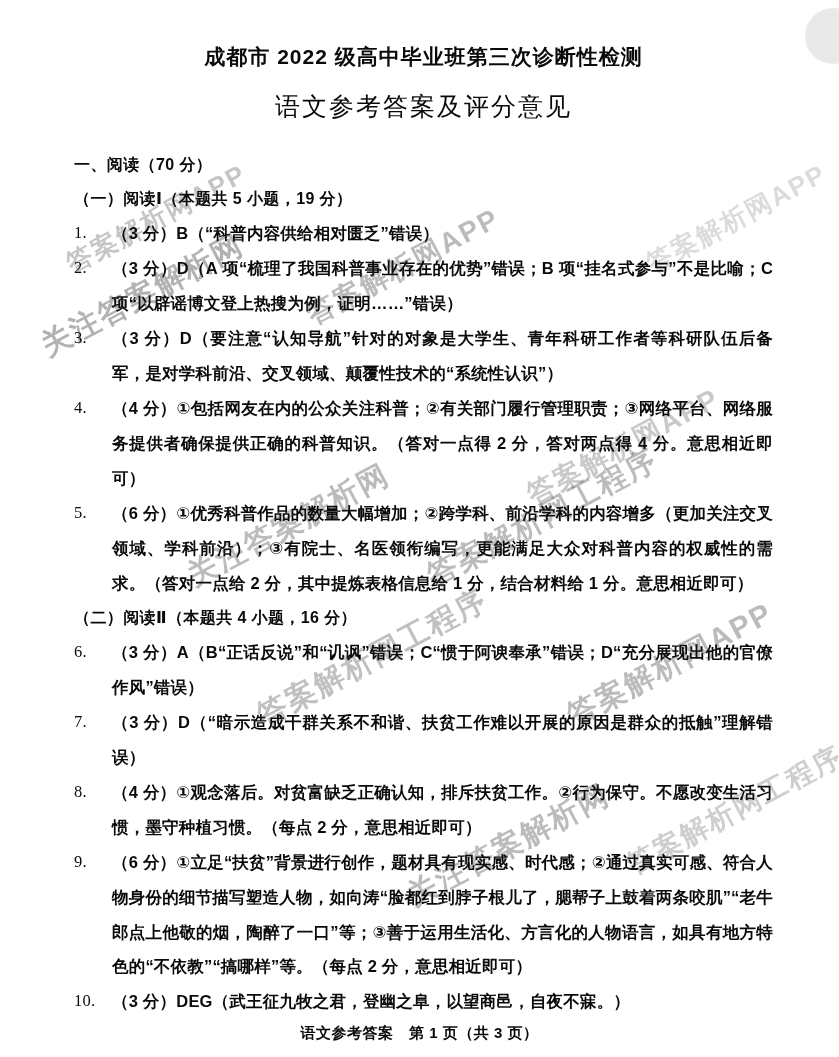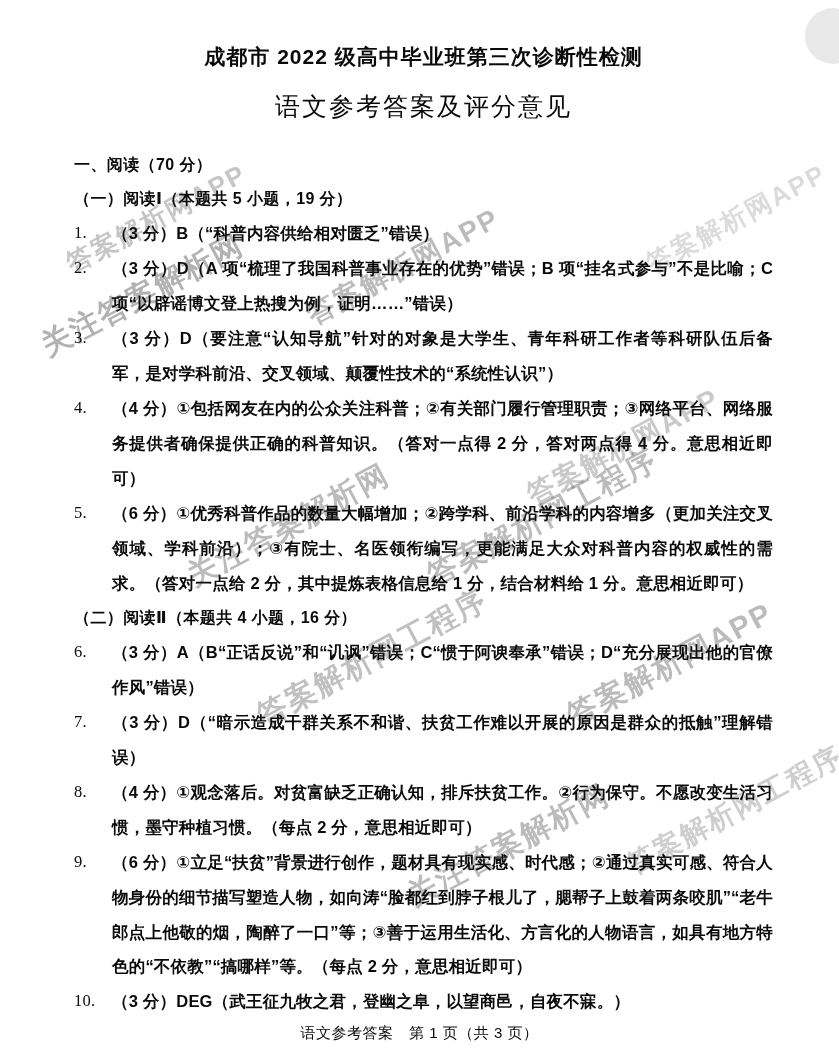--- a/index.html
+++ b/index.html
@@ -120,21 +120,21 @@
     font-weight: 400;
   }
 
   .footer {
     position: absolute;
     left: 0;
     right: 0;
     bottom: 14px;
     text-align: center;
     font-family: "Liberation Sans", "DejaVu Sans", sans-serif;
-    font-weight: 400;
+    font-weight: 700;
     font-size: 15px;
     letter-spacing: 0.5px;
     z-index: 3;
   }
 </style>
 </head>
 <body>
 
 <div id="page">
 

